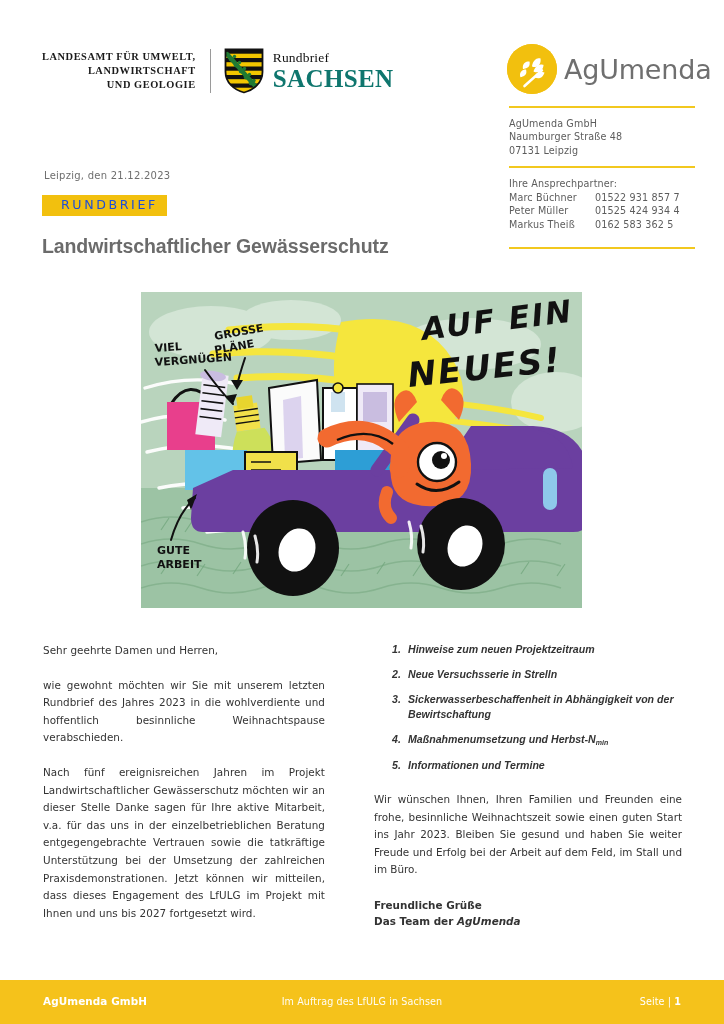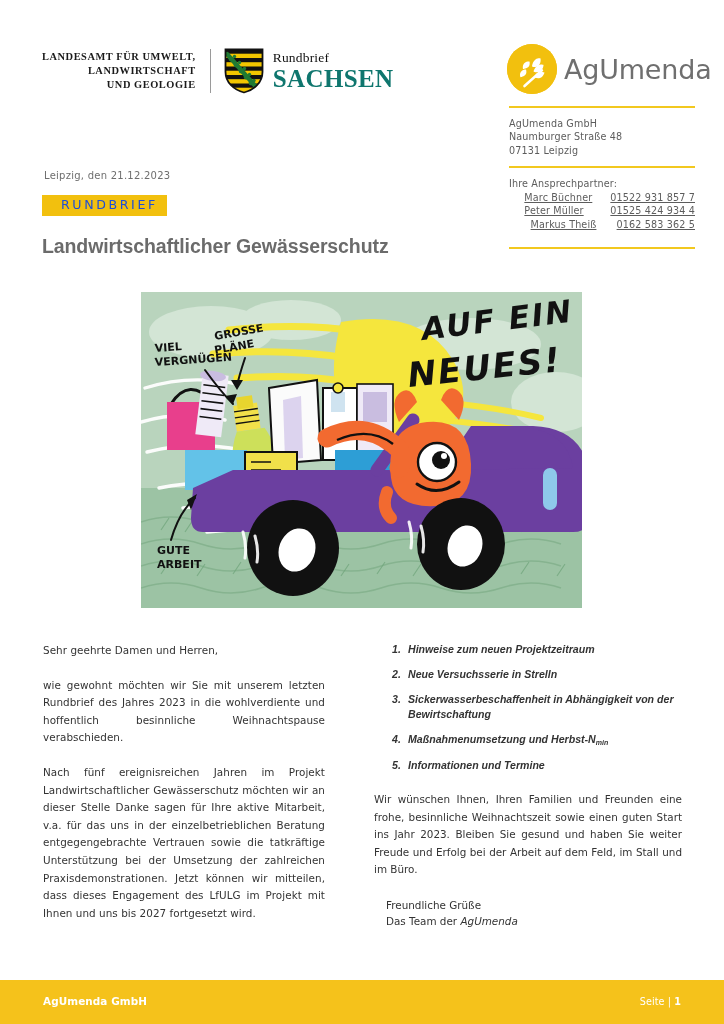--- a/index.html
+++ b/index.html
@@ -113,22 +113,21 @@
   }
   .rule {
     height: 1.6px;
     background: #F2C81F;
     width: 100%;
   }
   .contact-block { padding: 9px 0 9px 0; }
   .contact-block.tight { padding-bottom: 16px; }
   .contact-row {
     display: flex;
-    justify-content: flex-end;
-    text-decoration: underline;
+    justify-content: flex-start;
   }
   .contact-row .nm { width: 86px; flex: none; }
   .contact-row .ph { white-space: nowrap; }
 
   
   .datestamp {
     position: absolute;
     left: 44px;
     top: 170px;
     font-size: 10px;
@@ -228,21 +227,21 @@
     left: 0;
     top: 0;
   }
   ol.topics li sub {
     font-size: 7px;
     vertical-align: baseline;
     position: relative;
     top: 2px;
   }
   .closing { text-align: justify; margin: 0 0 18px 0; }
-  .signoff { margin: 12px; line-height: 16px; }
+  .signoff { margin: 0; line-height: 16px; font-weight: bold; }
   .signoff .brandital { font-style: italic; }
 
   
   .footer {
     position: absolute;
     left: 0;
     bottom: 0;
     width: 724px;
     height: 44px;
     background: #F5C21B;
@@ -568,15 +567,16 @@
   <p class="closing">Wir wünschen Ihnen, Ihren Familien und Freunden eine frohe, besinnliche Weihnachtszeit sowie einen guten Start ins Jahr 2023. Bleiben Sie gesund und haben Sie weiter Freude und Erfolg bei der Arbeit auf dem Feld, im Stall und im Büro.</p>
   <p class="signoff">
     <span>Freundliche Grüße</span><br>
     <span>Das Team der </span><span class="brandital">AgUmenda</span>
   </p>
 </div>
 
 <div class="footer">
   <div class="footer-inner">
     <div class="footer-left">AgUmenda GmbH</div>
+    <div class="footer-center">Im Auftrag des LfULG in Sachsen</div>
     <div class="footer-right"><span>Seite | </span><b>1</b></div>
   </div>
 </div>
 
 </body></html>

